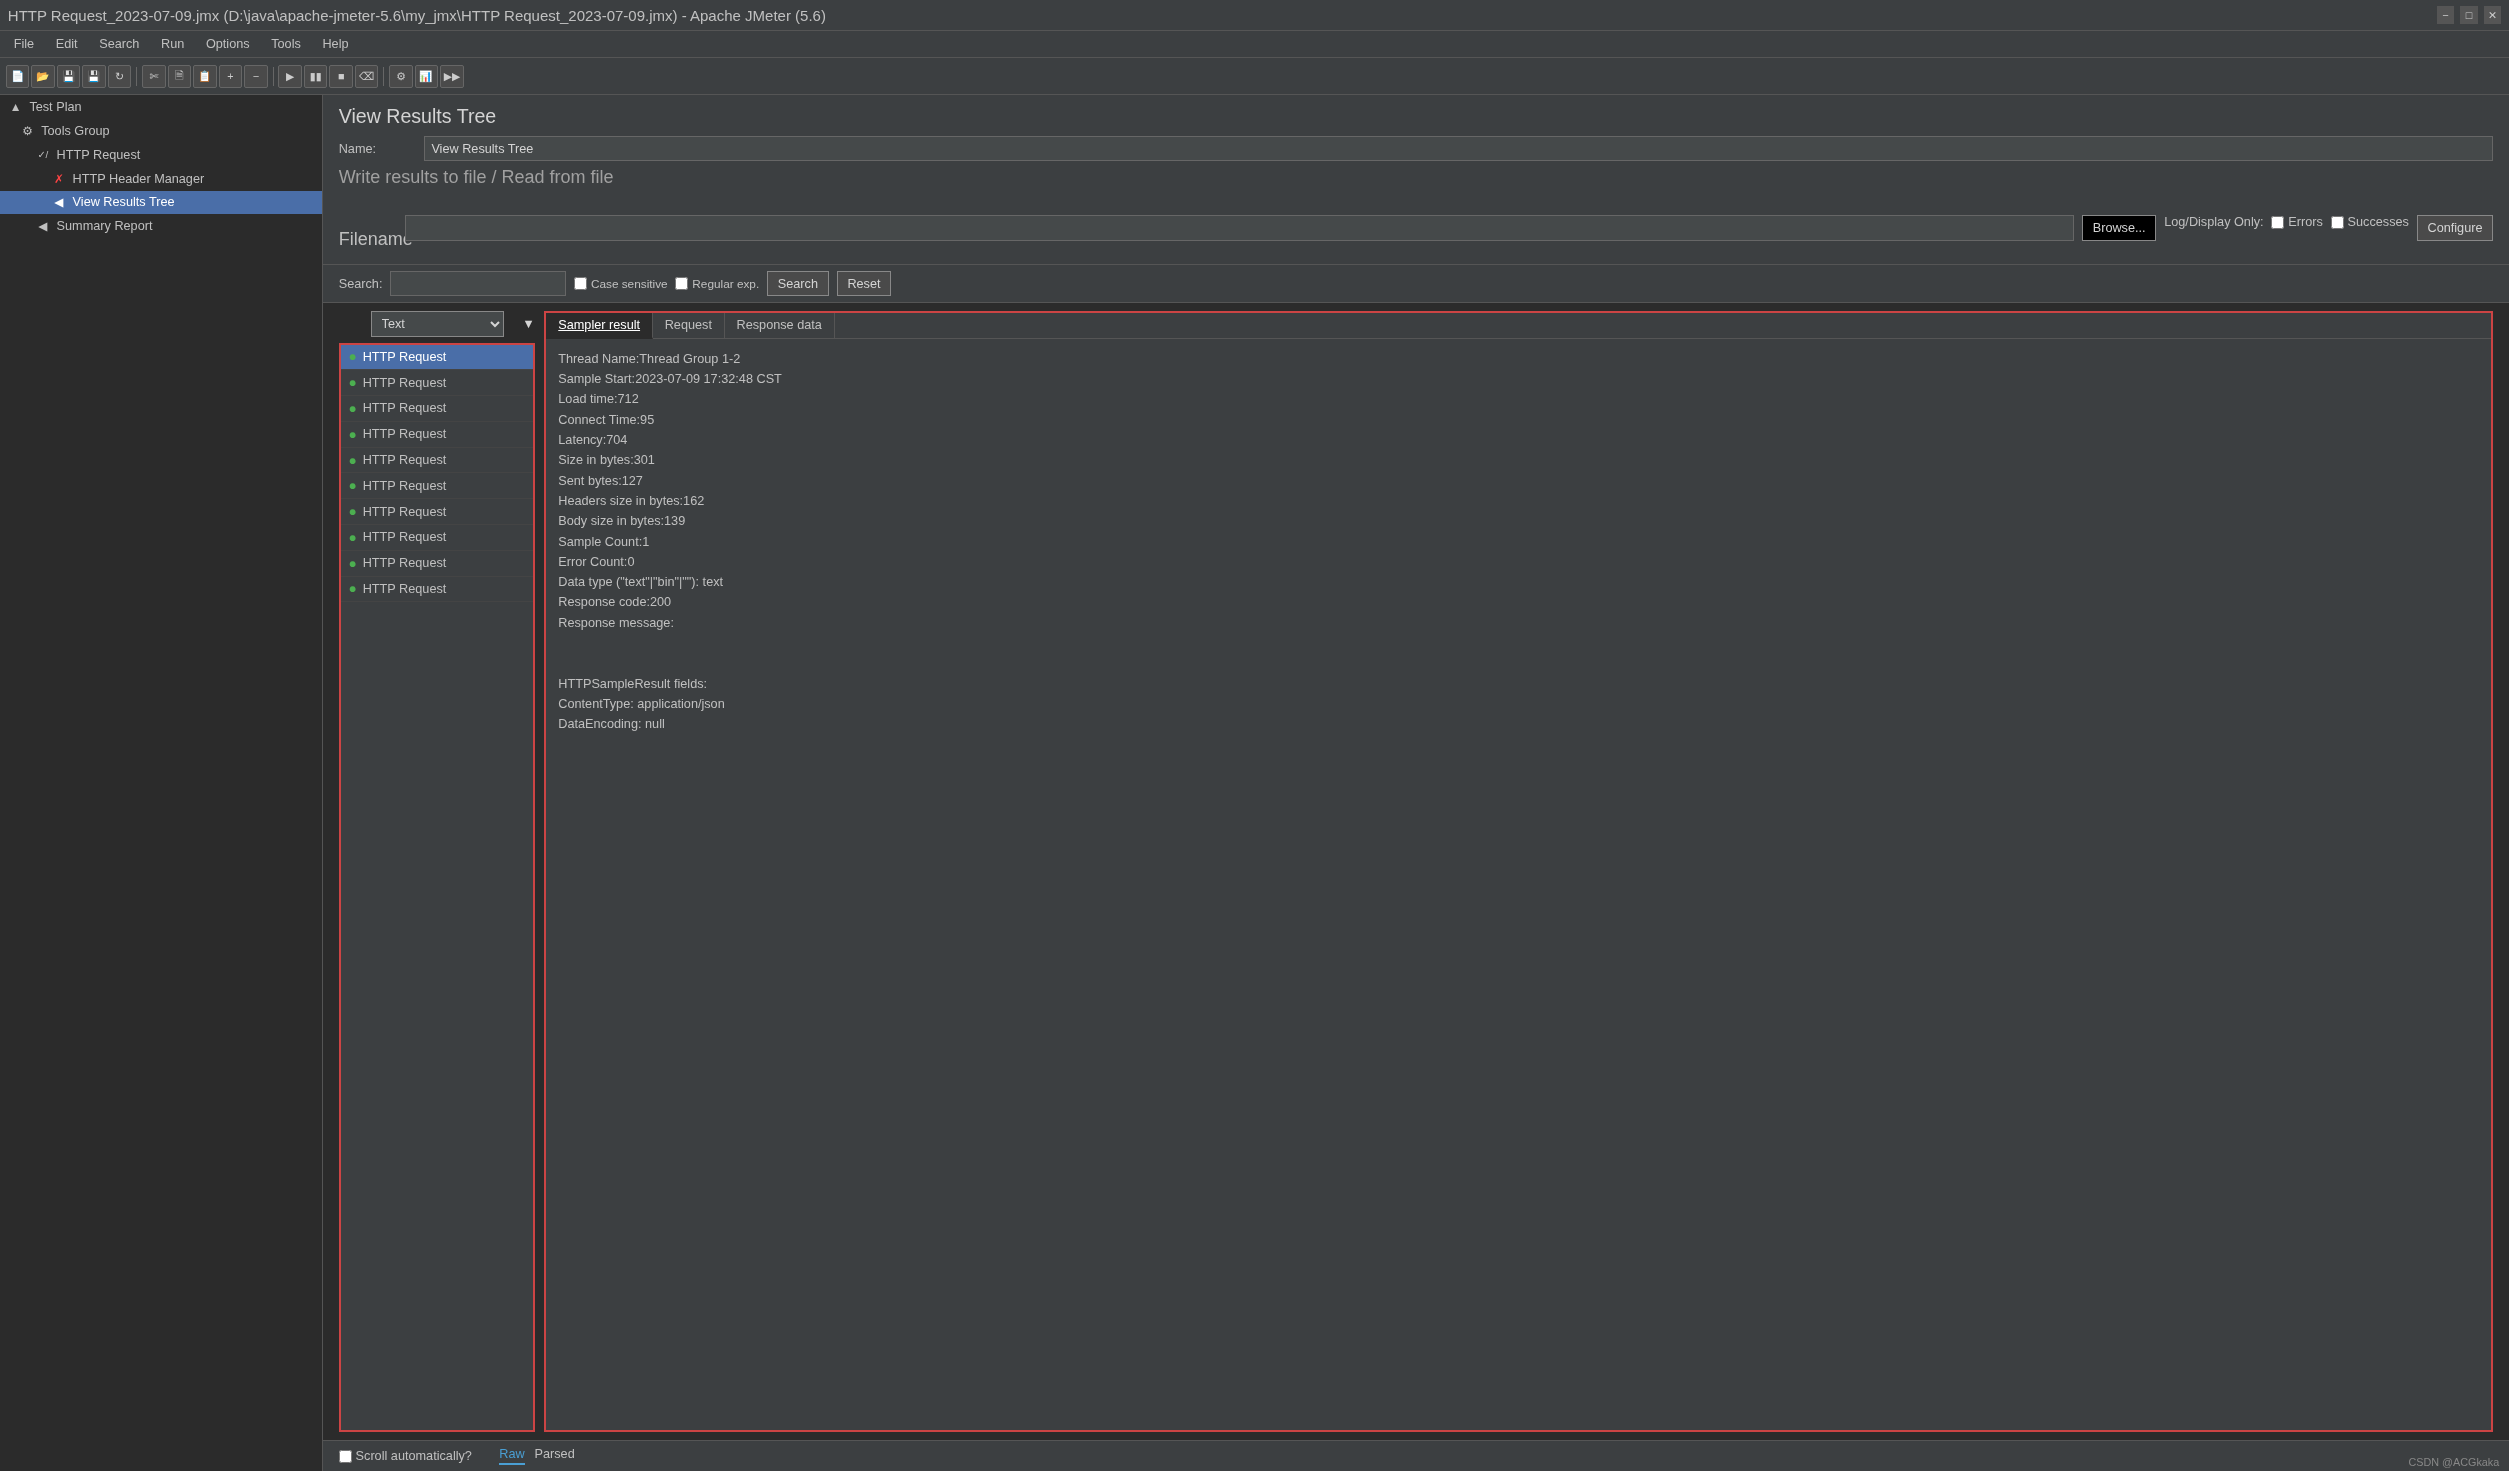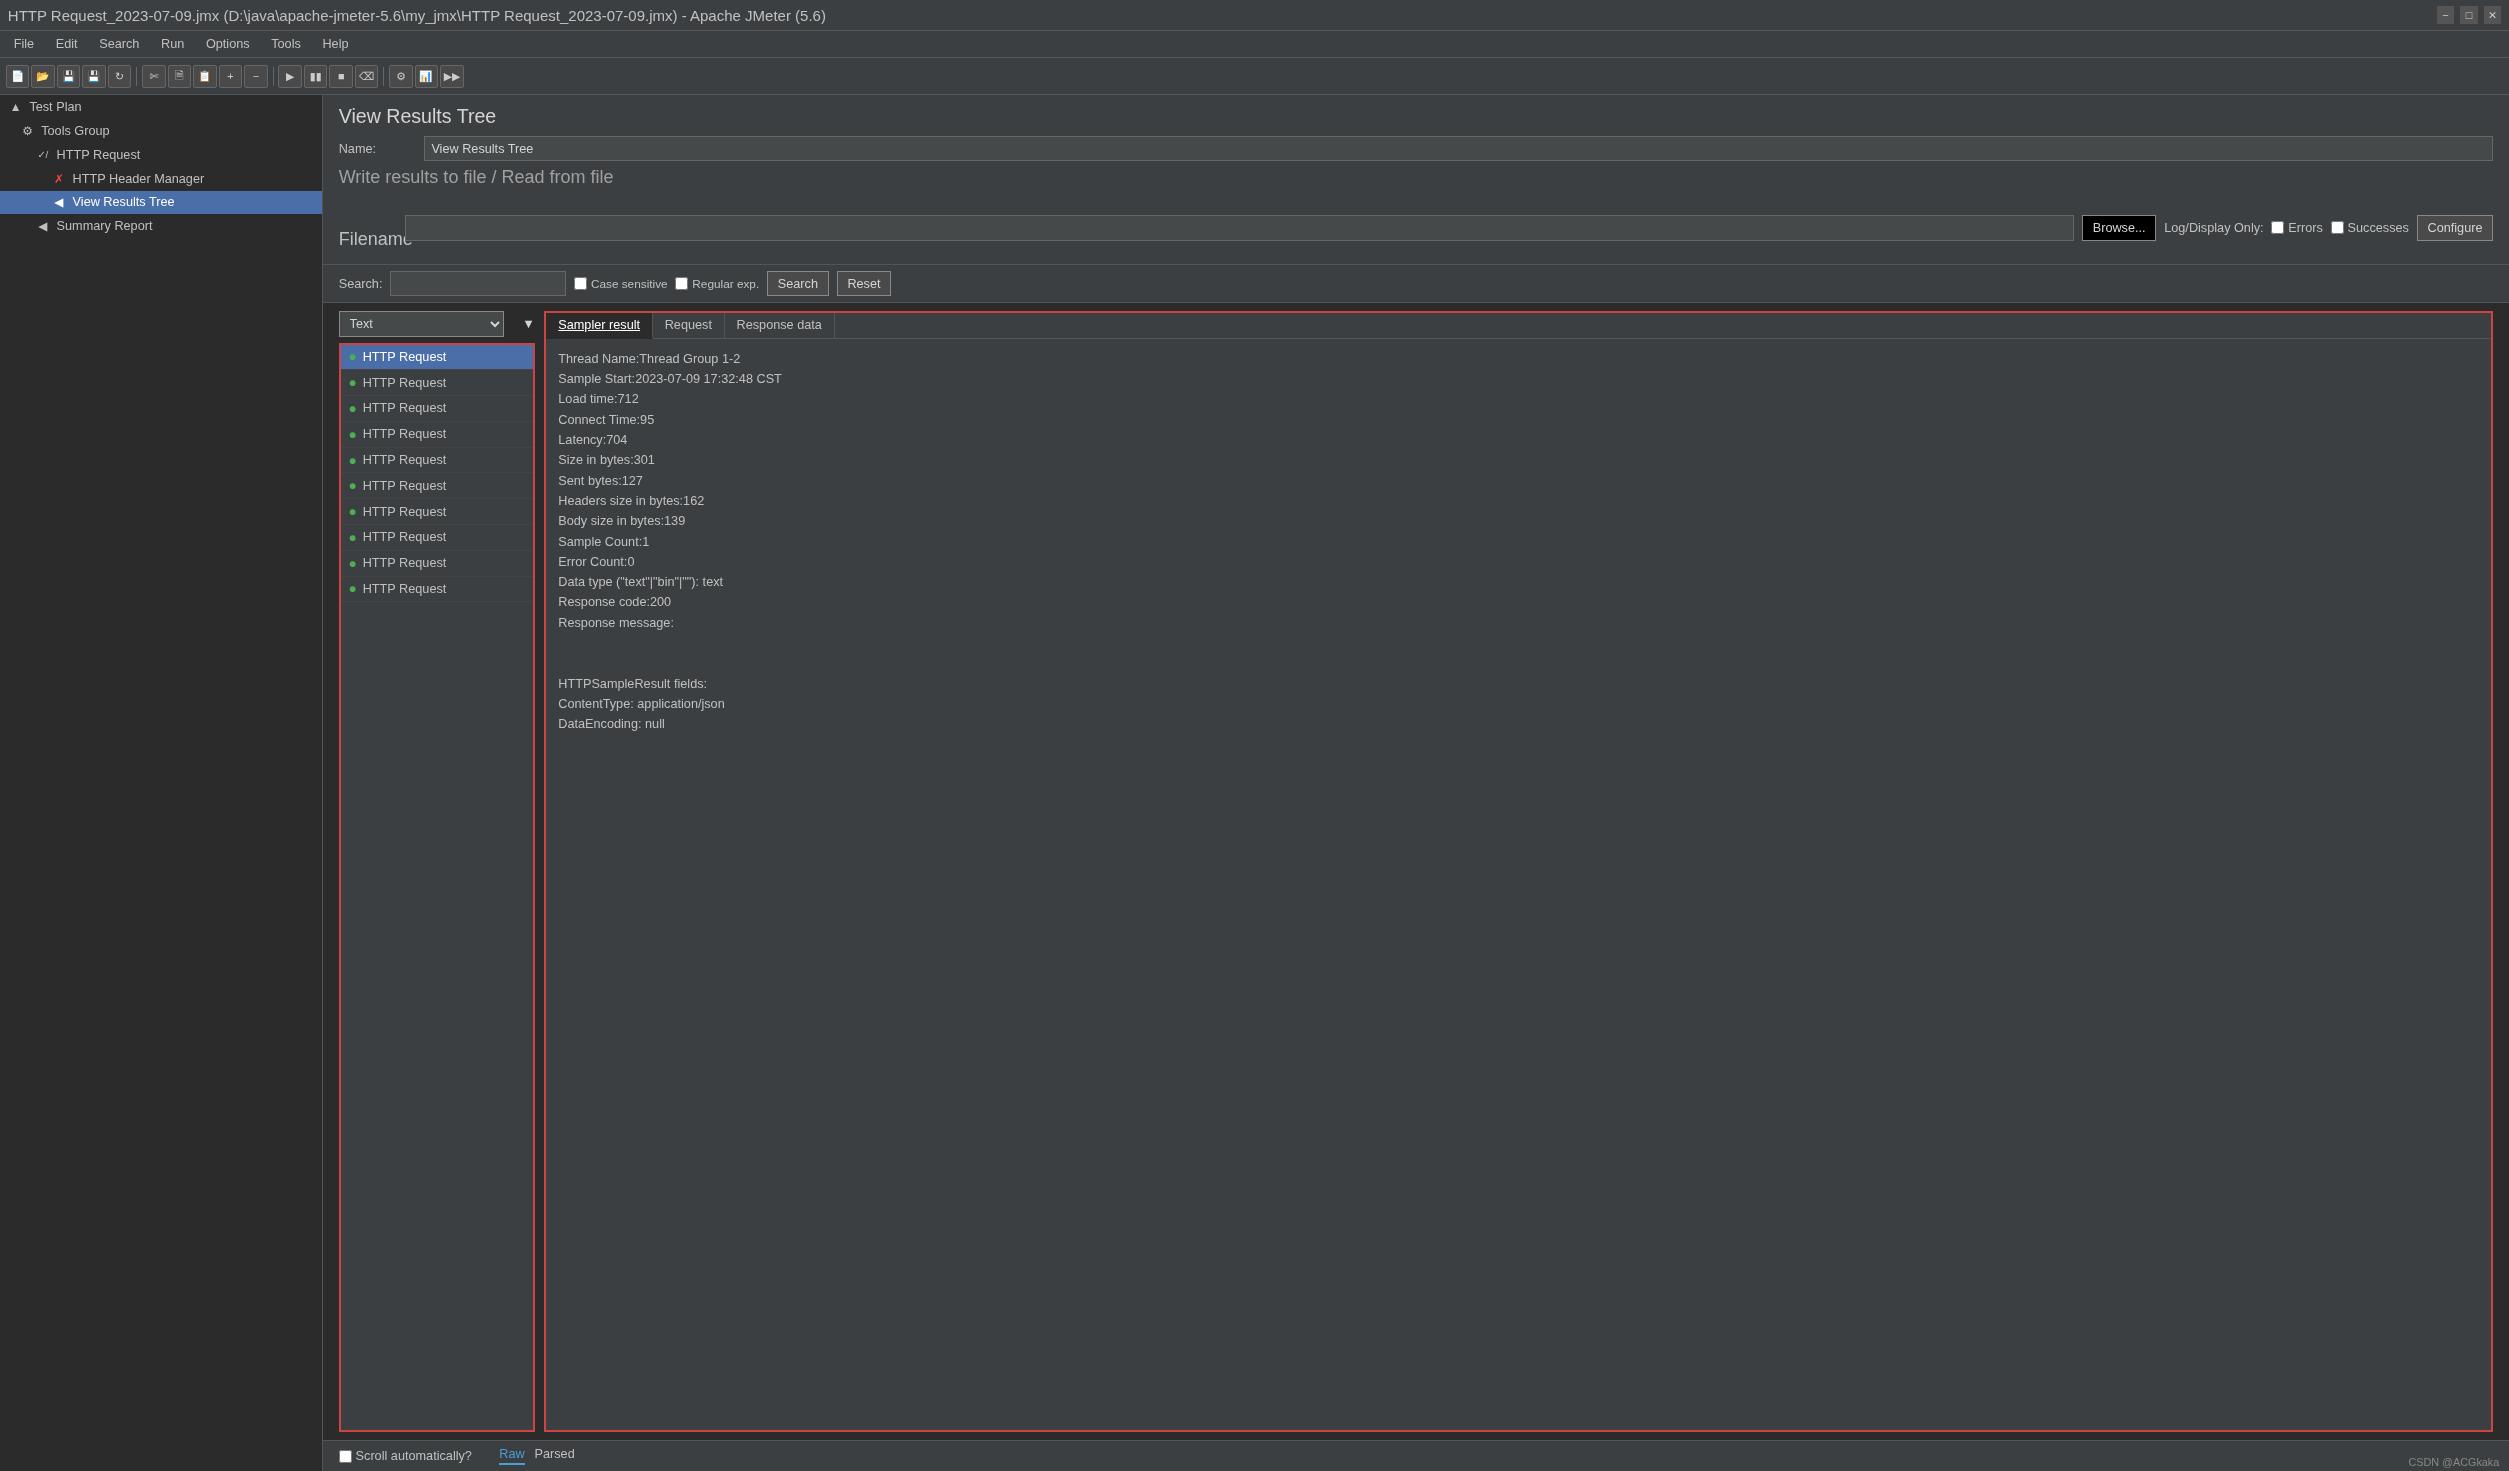--- a/index.html
+++ b/index.html
@@ -192,21 +192,21 @@
       background: #000000;
       border: 1px solid #888;
       color: #d4d4d4;
       padding: 2.9px 9.8px;
       cursor: pointer;
       font-size: 12.7px;
       height: 25.5px;
     }
     .log-display-area {
       display: flex;
-      align-items: center;
+      align-items: flex-start;
       gap: 7.8px;
     }
     .log-label { color: #c0c0c0; font-size: 12.7px; }
     .checkbox-label { display: flex; align-items: center; gap: 3.9px; font-size: 12.7px; color: #c0c0c0; }
     .configure-btn {
       background: #4a4a4a;
       border: 1px solid #888;
       color: #d4d4d4;
       padding: 2.9px 9.8px;
       cursor: pointer;
@@ -266,20 +266,21 @@
     .results-list-container {
       display: flex;
       flex-direction: column;
       gap: 5.9px;
       width: 196px;
     }
     .text-dropdown-row {
       display: flex;
       align-items: center;
       gap: 18px;
+      margin-left: 32px;
     }
     .text-select {
       background: #45494a;
       border: 1px solid #888;
       color: #d4d4d4;
       padding: 2.9px 5.9px;
       font-size: 12.7px;
       height: 25.5px;
       cursor: pointer;
       width: 167px;

